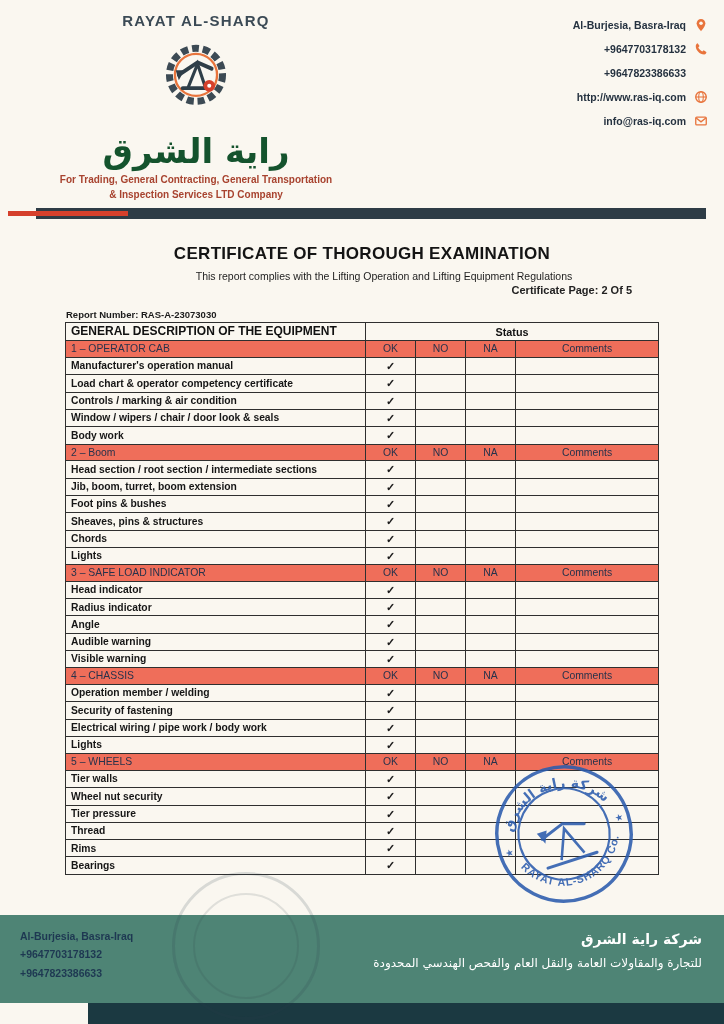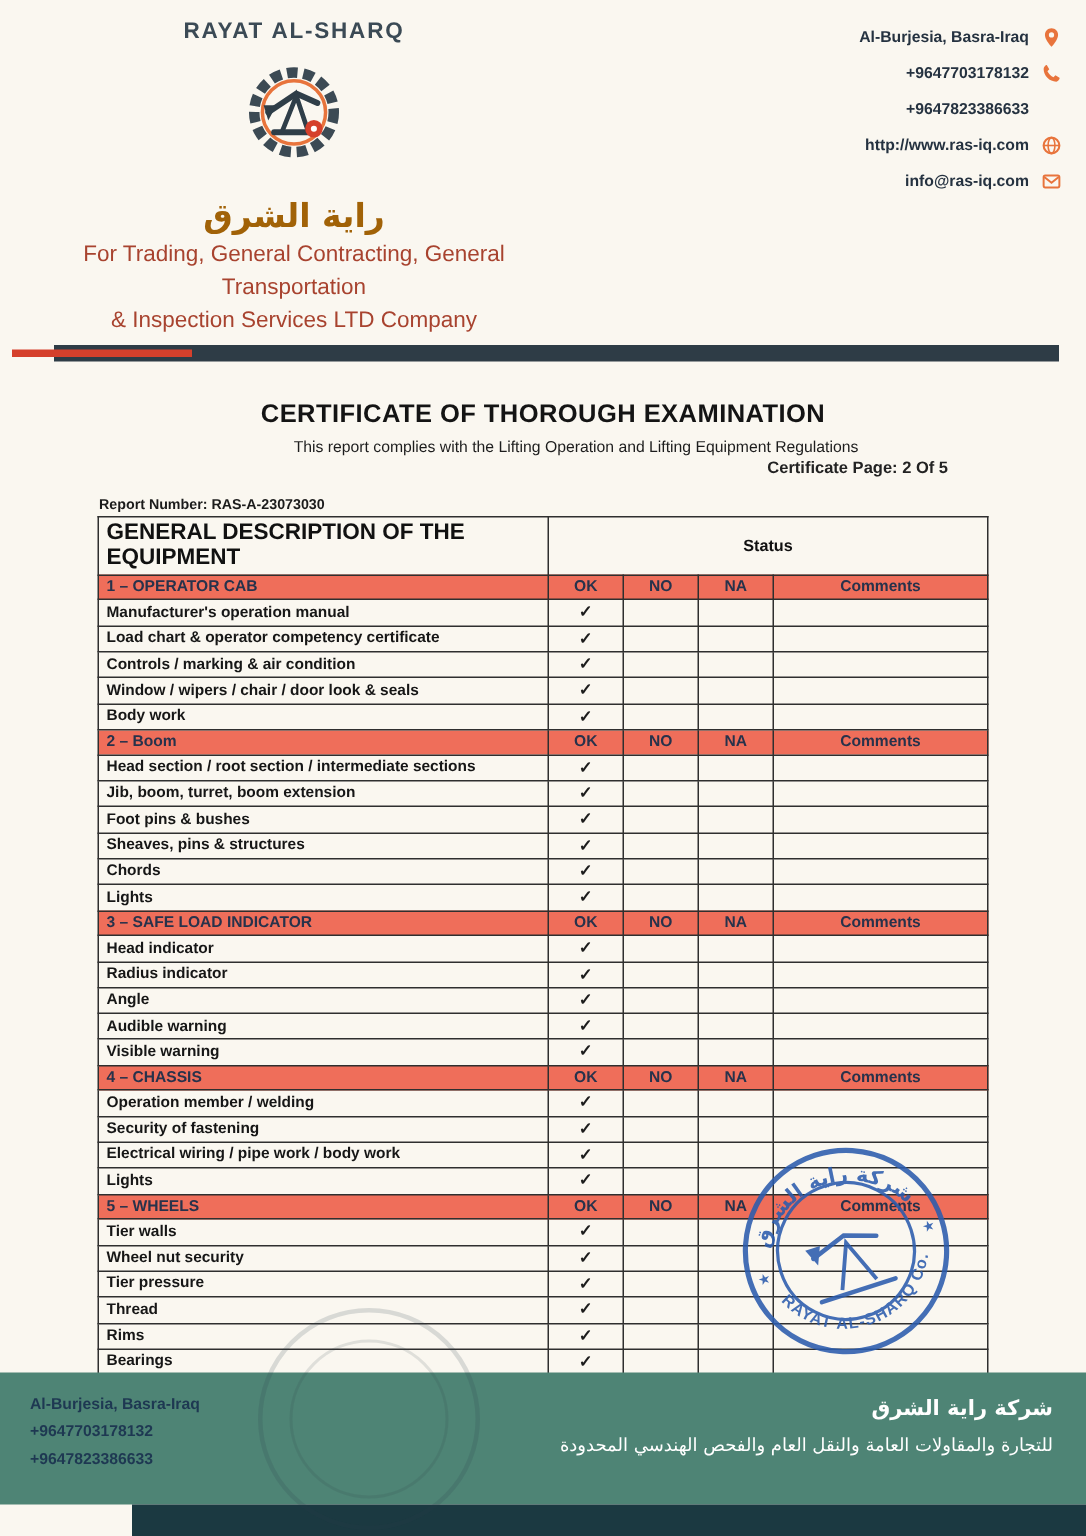--- a/index.html
+++ b/index.html
@@ -9,47 +9,47 @@
     font-family: "Liberation Sans", sans-serif;
     background: #faf7f0;
   }
   .page { position: relative; width: 724px; height: 1024px; background: #faf7f0; }
 
   
   .header { display: flex; justify-content: space-between; align-items: flex-start; padding: 12px 16px 0 10px; }
   .brand { width: 372px; }
   .brand-row { display: flex; align-items: center; justify-content: center; gap: 10px; flex-direction: column; }
   .brand-en { font-size: 15px; font-weight: bold; letter-spacing: 1.2px; color: #3b4a55; white-space: nowrap; }
-  .brand-ar { font-family: "DejaVu Sans", sans-serif; font-size: 22px; font-weight: bold; color: #a16207; direction: rtl; white-space: nowrap; }
+  .brand-ar { font-family: "DejaVu Sans", sans-serif; font-size: 34px; font-weight: bold; color: #14532d; direction: rtl; white-space: nowrap; }
   .logo-svg { width: 78px; height: 78px; }
   .taglines { margin-top: 2px; text-align: center; }
-  .tagline { font-size: 15px; font-weight: normal; color: #a8432f; line-height: 1.45; }
+  .tagline { font-size: 10px; font-weight: bold; color: #a8432f; line-height: 1.45; }
 
   .contacts { width: 232px; padding-top: 6px; }
   .contact-row { display: flex; justify-content: flex-end; align-items: center; gap: 8px; margin-bottom: 10px; }
   .contact-text { font-size: 10.5px; font-weight: bold; color: #253240; }
   .contact-icon { width: 14px; height: 14px; flex: 0 0 14px; display: inline-block; }
 
   
   .bars { position: relative; height: 18px; margin-top: 2px; }
   .bar-dark { position: absolute; left: 36px; right: 18px; top: 4px; height: 11px; background: #2e3c46; }
   .bar-red  { position: absolute; left: 8px; top: 7px; width: 120px; height: 5px; background: #d5402c; z-index: 2; }
 
   
   .doc-title { margin-top: 22px; text-align: center; font-size: 17px; font-weight: bold; color: #141414; letter-spacing: .3px; }
   .doc-subtitle { margin-top: 6px; text-align: center; font-size: 10.5px; color: #1d1d1d; padding-left: 44px; }
   .cert-page { margin-top: 2px; text-align: right; padding-right: 92px; font-size: 11px; font-weight: bold; color: #222; }
   .report-number { margin: 13px 0 0 66px; font-size: 9.5px; font-weight: bold; color: #1b1b1b; }
 
   
   table.equip { border-collapse: collapse; table-layout: fixed; width: 593px; margin: 2px 0 0 65px; border: 1.5px solid #222; }
   table.equip td, table.equip th { border: 1px solid #2f2f2f; padding: 2px 5px; line-height: 1.12; }
-  th.desc-h { text-align: left; font-size: 15px; color: #111; }
+  th.desc-h { text-align: left; font-size: 12px; color: #111; }
   th.status-h { font-size: 10.8px; color: #111; }
-  tr.section-row td { background: #ef6e5a; color: #27324b; font-weight: bold; font-size: 10.4px; }
+  tr.section-row td { background: #ef6e5a; color: #27324b; font-weight: normal; font-size: 10.4px; }
   td.sec-title { text-align: left; }
   td.sec-col { text-align: center; }
   td.item-label { font-size: 10.3px; font-weight: bold; color: #161616; }
   td.mark { text-align: center; font-size: 11px; font-weight: bold; color: #1c1c1c; }
 
   
   .stamp-wrap { position: absolute; left: 478px; top: 748px; width: 172px; height: 172px; z-index: 6; opacity: .88; }
   .stamp-wrap svg { width: 100%; height: 100%; }
 
   .watermark { position: absolute; left: 172px; top: 872px; width: 148px; height: 148px;

